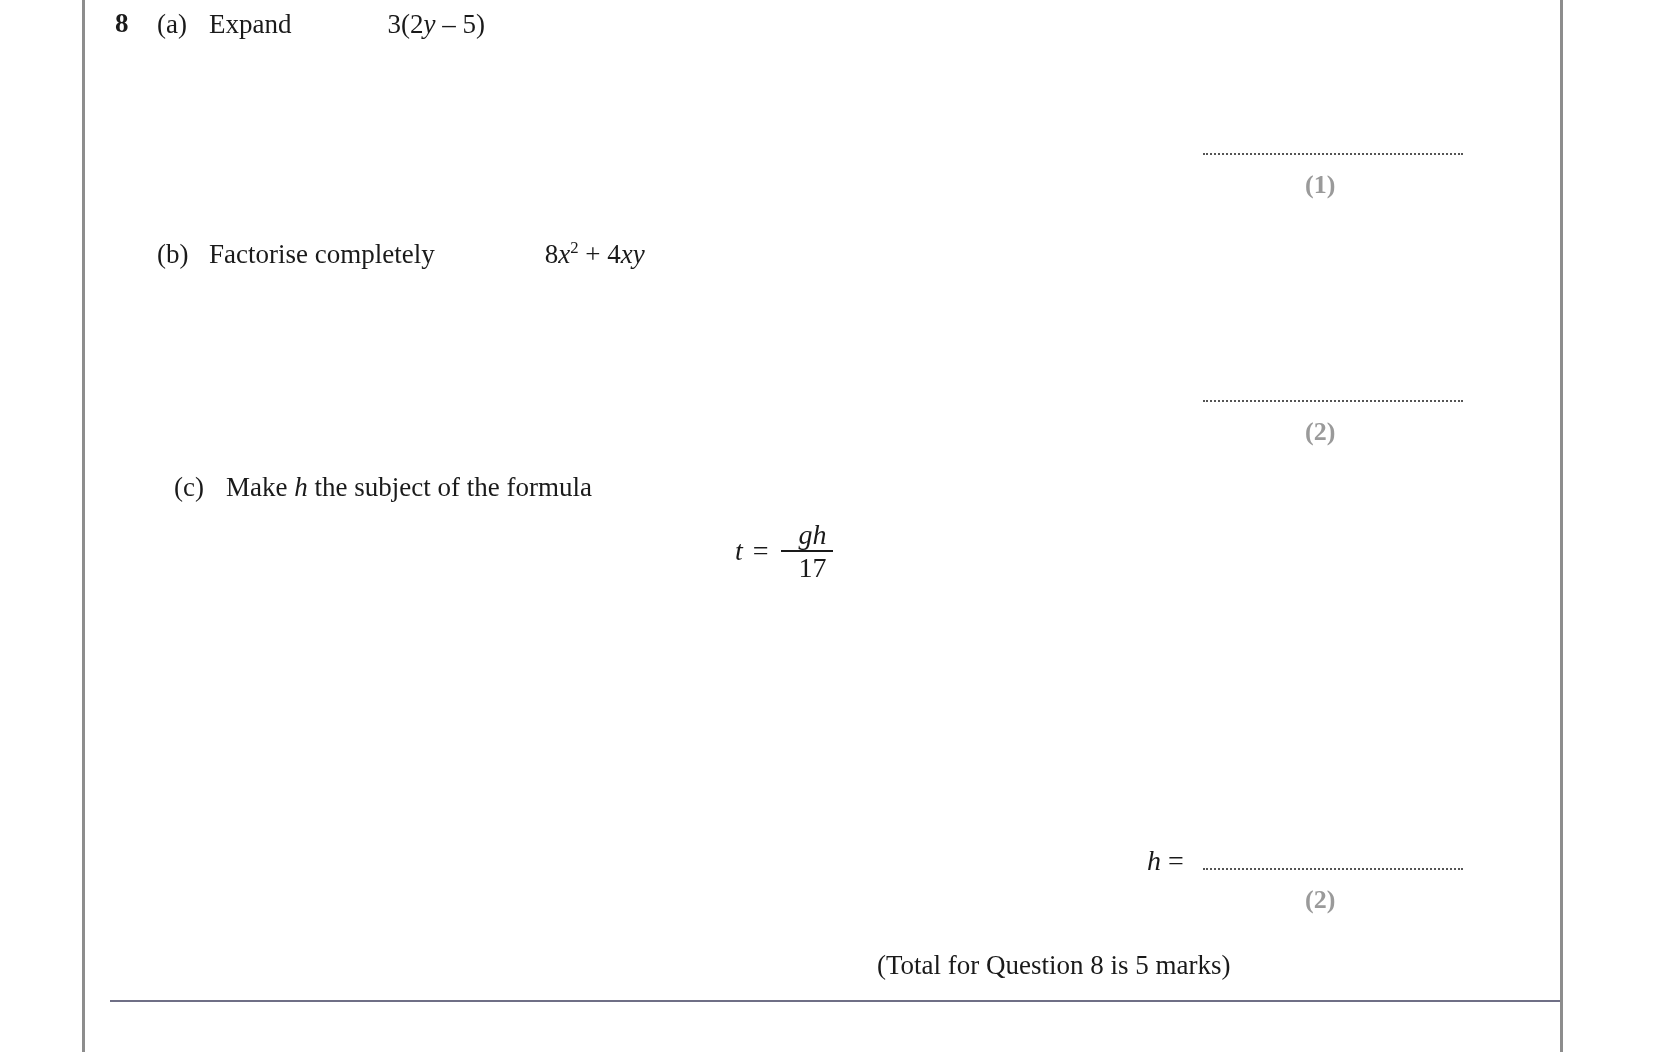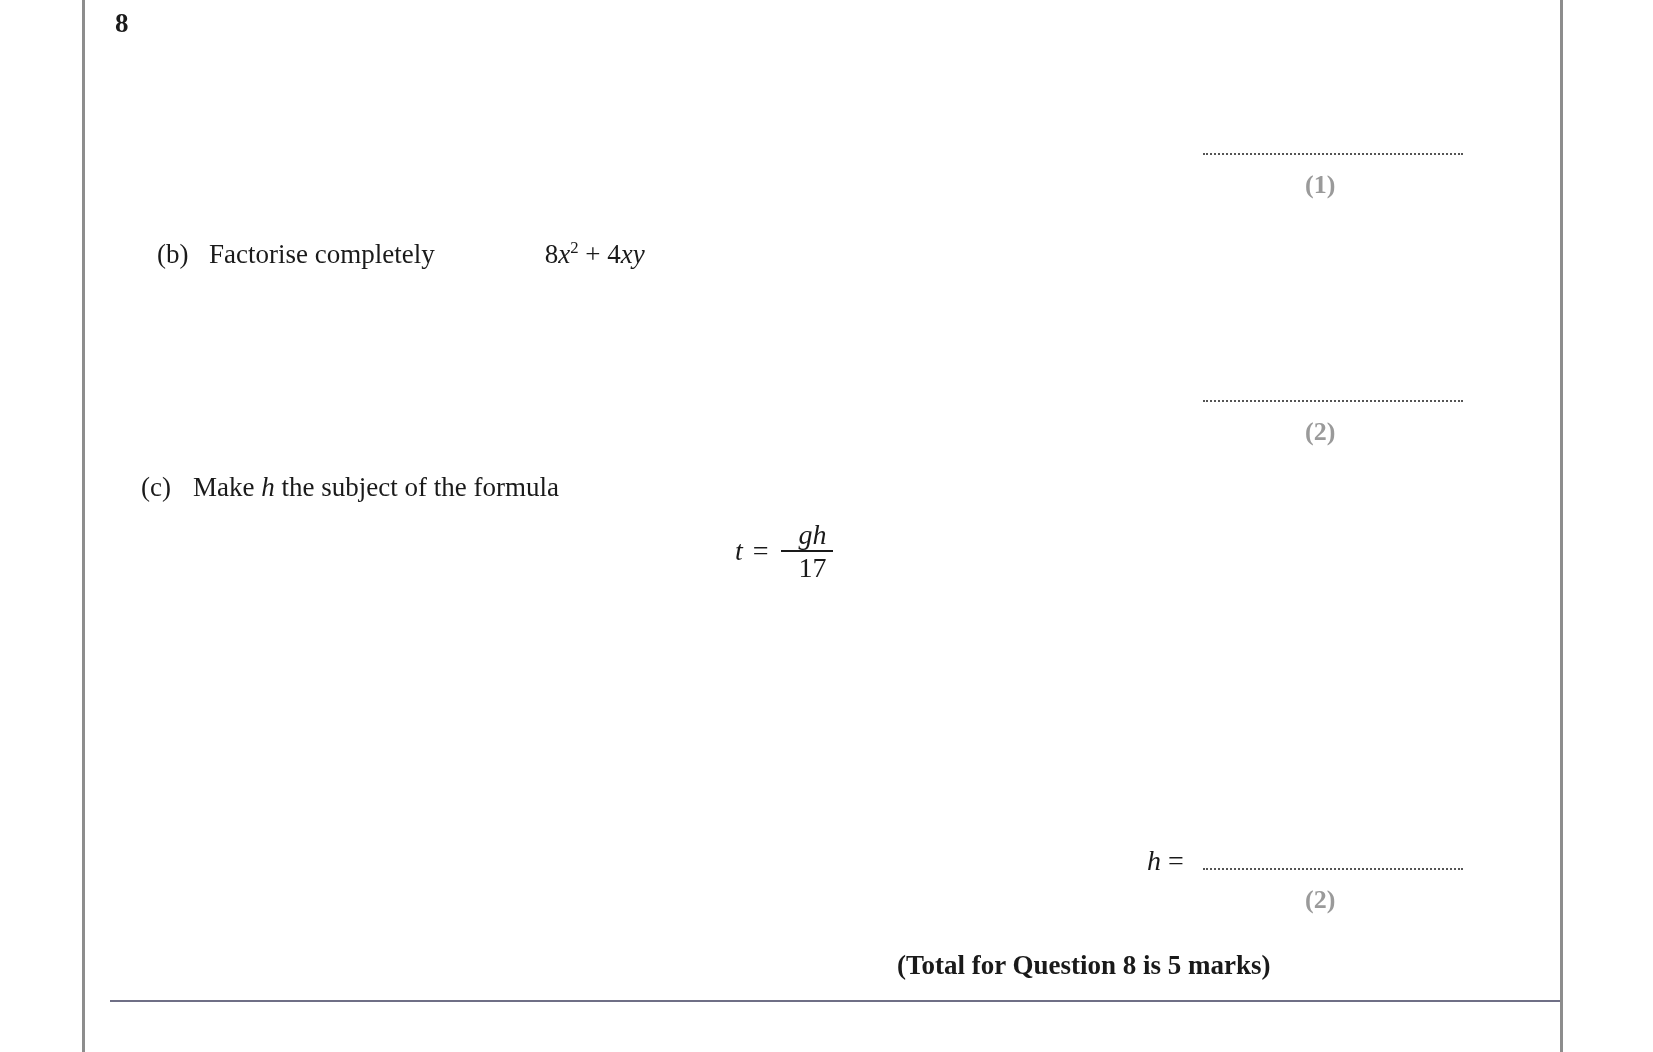--- a/index.html
+++ b/index.html
@@ -86,21 +86,21 @@
     vertical-align: super;
     line-height: 0;
   }
 
   
   #part-a { left: 72px; top: 10px; }
   
   #part-b { left: 72px; top: 240px; }
   #part-b .expr { margin-left: 110px; }
   
-  #part-c { left: 56px; top: 473px; }
+  #part-c { left: 89px; top: 473px; }
 
   
   .formula {
     position: absolute;
     left: 650px;
     top: 520px;
     font-size: 28px;
     display: flex;
     align-items: center;
   }
@@ -158,24 +158,24 @@
     font-size: 26px;
     font-weight: bold;
     color: #9a9a9a;
   }
   #marks-a { left: 1220px; top: 170px; }
   #marks-b { left: 1220px; top: 417px; }
   #marks-c { left: 1220px; top: 885px; }
 
   .total {
     position: absolute;
-    left: 812px;
+    left: 792px;
     top: 950px;
     font-size: 27px;
-    font-weight: bold;
+    font-weight: normal;
   }
 
   .bottom-rule {
     position: absolute;
     left: 25px;
     top: 1000px;
     width: 1450px;
     height: 2px;
     background: #6f6f86;
   }
@@ -185,20 +185,23 @@
 
 <div class="page">
 
   <div class="left-rule"></div>
   <div class="right-rule"></div>
 
   <div class="content">
 
     <div class="q-number">8</div>
 
+    <div class="part" id="part-a">
+      <span class="label">(a)</span><span class="text">Expand</span><span class="expr"><span>3(2</span><span class="ital">y</span><span> – 5)</span></span>
+    </div>
 
     <div class="answer-line" id="ans-a"></div>
     <div class="marks" id="marks-a">(1)</div>
 
     <div class="part" id="part-b">
       <span class="label">(b)</span><span class="text">Factorise completely</span><span class="expr"><span>8</span><span class="ital">x</span><sup>2</sup><span> + 4</span><span class="ital">xy</span></span>
     </div>
 
     <div class="answer-line" id="ans-b"></div>
     <div class="marks" id="marks-b">(2)</div>

